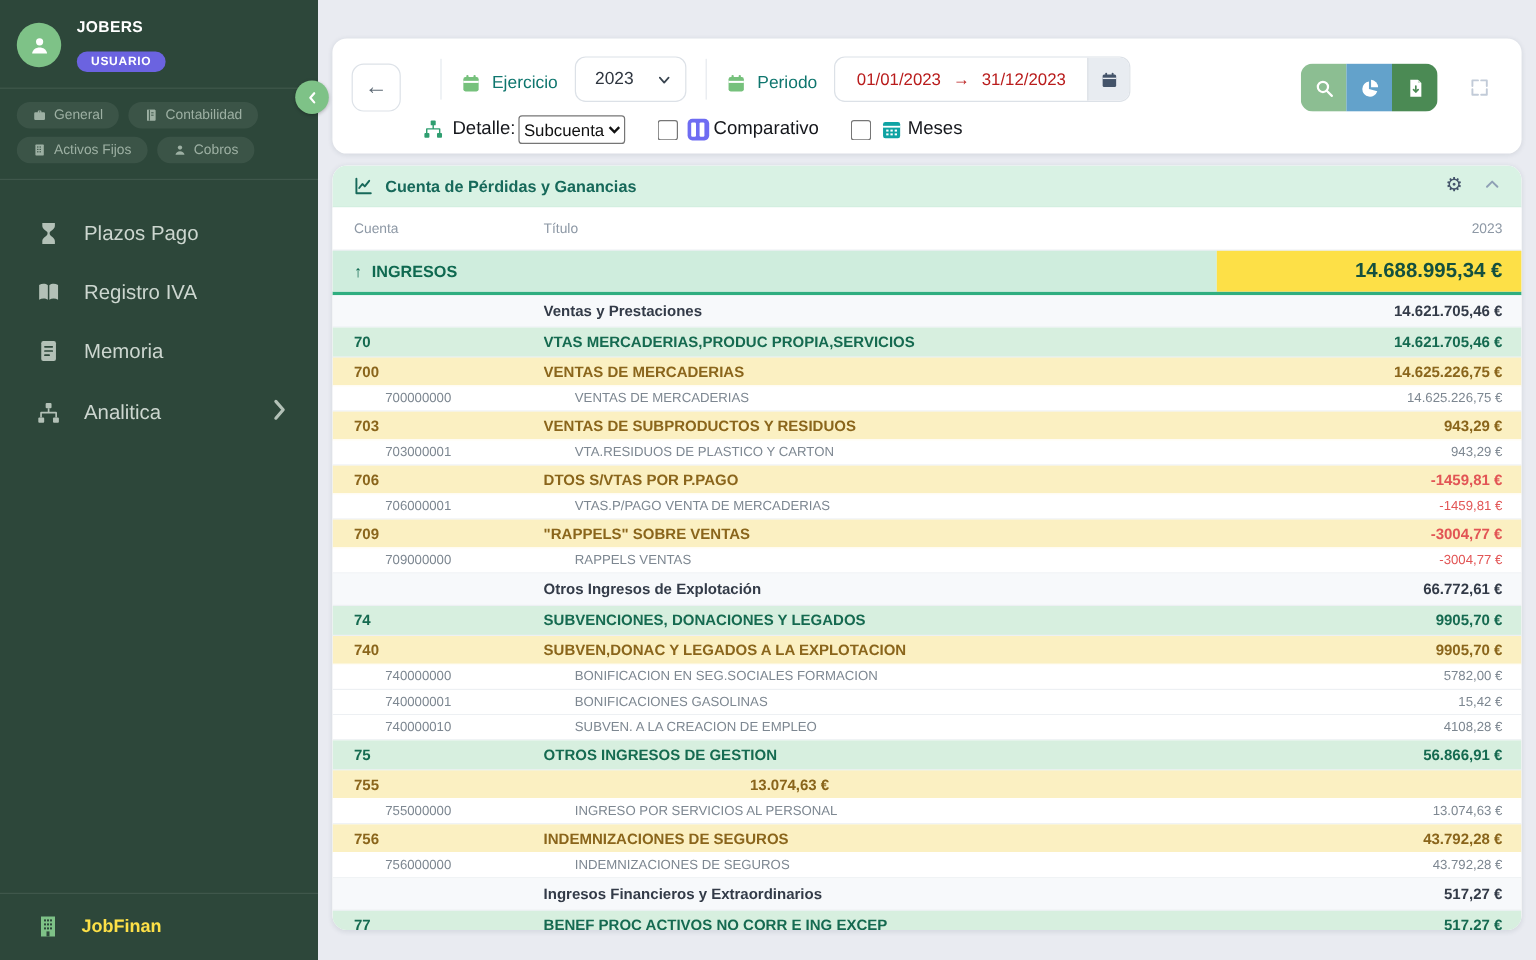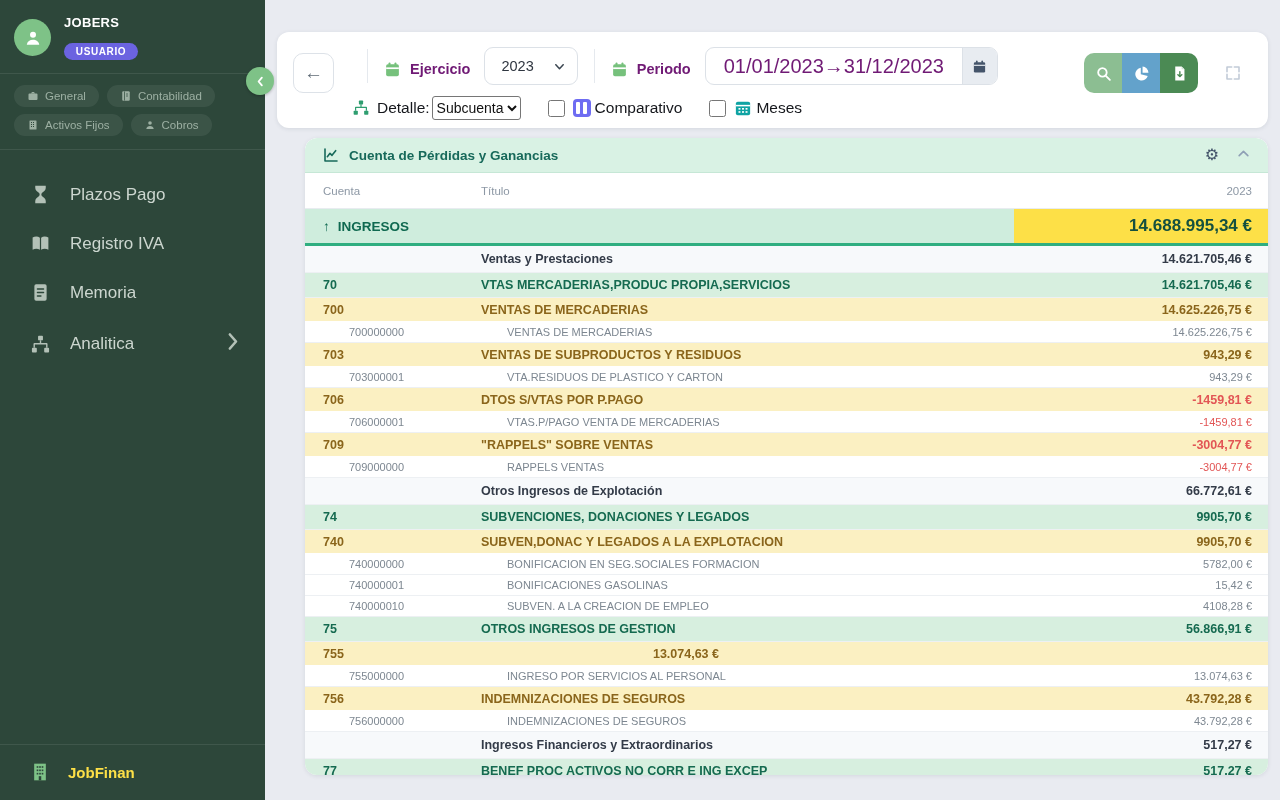--- a/index.html
+++ b/index.html
@@ -44,30 +44,30 @@
   
   .toolbar-card { height:96px; position:relative; margin-bottom:10px; }
   .back-btn {
     position:absolute; left:16px; top:21px; width:41px; height:40px;
     background:#fff; border:1px solid #dde2e8; border-radius:10px;
     color:#5f6b76; font-size:19px; cursor:pointer; display:flex; align-items:center; justify-content:center;
   }
   .tb-row1 { display:flex; align-items:center; height:56px; padding:12px 0 0 74px; }
   .tb-row2 { display:flex; align-items:center; height:40px; padding-left:75px; }
   .tb-sep { width:1px; height:34px; background:#e5e9ee; margin:0 16px; }
-  .tb-label { display:flex; gap:9px; align-items:center; color:#701a75; font-weight:bold; font-size:14.5px;margin-top:6px; }
+  .tb-label { display:flex; gap:9px; align-items:center; color:#0f766e; font-weight:normal; font-size:14.5px;margin-top:6px; }
   .tb-label svg { width:17px; height:17px; }
   .select-box {
     height:38px; min-width:82px; border:1px solid #dce1e7; border-radius:9px; margin-left:14px;
     display:flex; align-items:center; justify-content:space-between; padding:0 12px 0 16px; gap:20px;
     font-size:14.5px; color:#2f3640; cursor:pointer; background:#fff;
   }
   .select-box svg { width:11px; height:11px; color:#3a4550; }
   .periodo { height:38px; border:1px solid #dce1e7; border-radius:9px; margin-left:14px; display:flex; align-items:stretch; overflow:hidden; background:#fff; }
-  .periodo-text { padding:0 18px; font-size:20px; color:#701a75; display:flex; align-items:center; }
+  .periodo-text { padding:0 18px; font-size:14px; color:#b91c1c; display:flex; gap:10px; align-items:center; }
   .periodo-btn { width:35px; background:#e8ecf1; border:none; border-left:1px solid #dce1e7; display:flex; align-items:center; justify-content:center; cursor:pointer; color:#44546a; }
   .periodo-btn svg { width:15px; height:15px; }
   .actions { position:absolute; right:70px; top:21px; display:flex; border-radius:10px; overflow:hidden; }
   .act-btn { width:38px; height:40px; border:none; display:flex; align-items:center; justify-content:center; cursor:pointer; color:#fff; }
   .act-btn svg { width:17px; height:17px; }
   .act-search { background:#8cbe92; }
   .act-pie { background:#63a2cb; }
   .act-file { background:#4b8a54; }
   .expand-btn { position:absolute; right:27px; top:33px; background:none; border:none; color:#c2cbd8; cursor:pointer; padding:0; }
   .expand-btn svg { width:16px; height:16px; }
@@ -75,21 +75,21 @@
   .native-select { margin-left:2px; font-family:"Liberation Sans",sans-serif; font-size:14px; height:24px; border:1px solid #767676; border-radius:3px; background:#fff; color:#111; }
   .chk-group { display:flex; align-items:center; margin-left:27px; gap:4px; }
   .chk { width:17px; height:17px; margin:0 4px 0 0; accent-color:#fff; }
   .chk-label { font-size:15.5px; color:#15171c; }
   .ico-columns { width:18px; height:18px; background:#6e6cf2; border-radius:4px; position:relative; }
   .ico-columns::before, .ico-columns::after { content:""; position:absolute; top:3px; bottom:3px; width:4px; background:#fff; border-radius:1px; }
   .ico-columns::before { left:3.5px; } .ico-columns::after { right:3.5px; }
   .sitemap-ico { color:#2f9e70; width:18px; height:18px; }
 
   
-  .table-card { height:637px; overflow:hidden; display:flex; flex-direction:column;margin-left:28px; }
+  .table-card { height:637px; overflow:hidden; display:flex; flex-direction:column; }
   .panel-header { height:35px; flex-shrink:0; background:#d9f2e4; display:flex; align-items:center; padding:0 18px 0 18px; gap:10px; color:#17695a; border-bottom:1px solid #c6e7d6; border-radius:12px 12px 0 0; }
   .panel-header svg.title-ico { width:16px; height:16px; }
   .panel-title { font-weight:bold; font-size:13.5px; }
   .panel-tools { margin-left:auto; display:flex; align-items:center; gap:18px; }
   .gear-btn { background:none; border:none; cursor:pointer; color:#44546a; font-size:16px; line-height:1; padding:0; }
   .chev-btn { background:none; border:none; cursor:pointer; color:#8fa0b5; padding:0; }
   .chev-btn svg { width:13px; height:13px; }
 
   .c-cuenta { width:176px; padding-left:18px; flex-shrink:0; }
   .c-titulo { flex:1; min-width:0; white-space:nowrap; overflow:hidden; }

